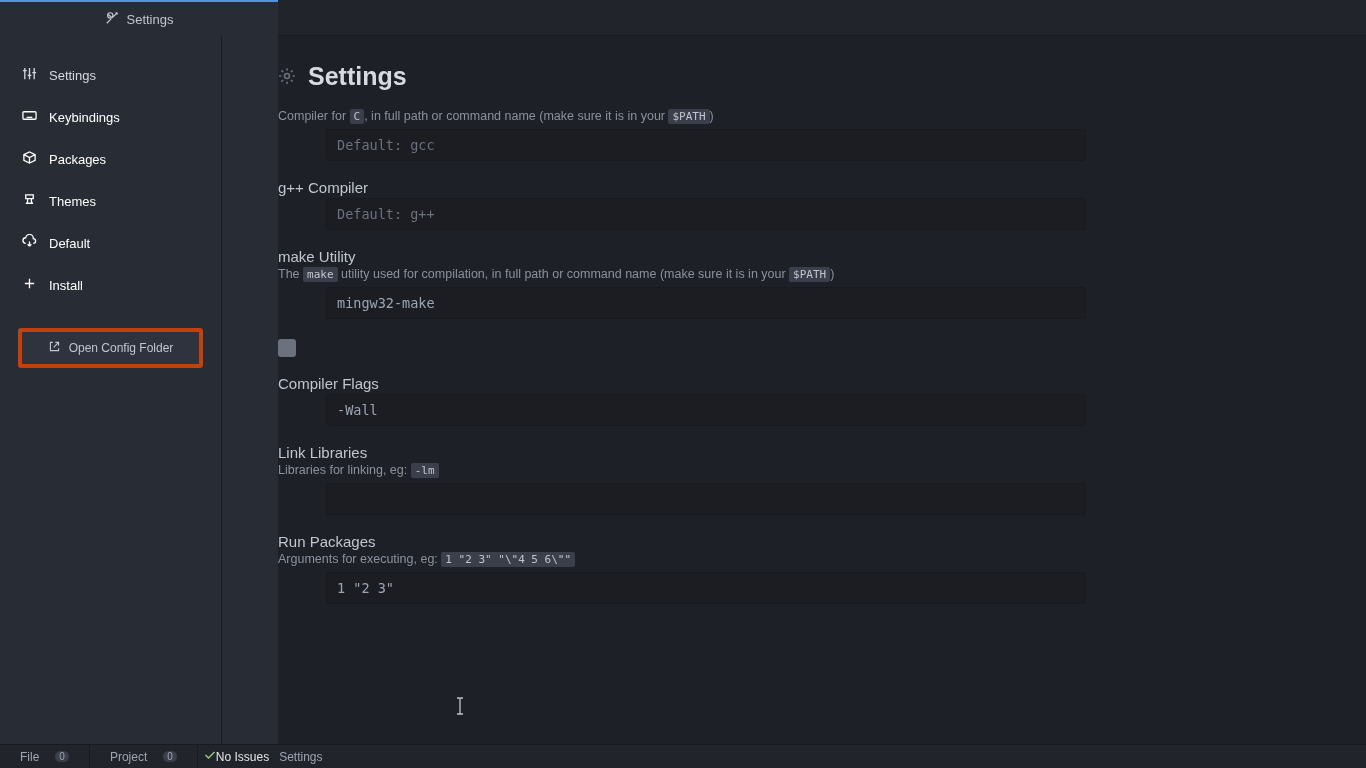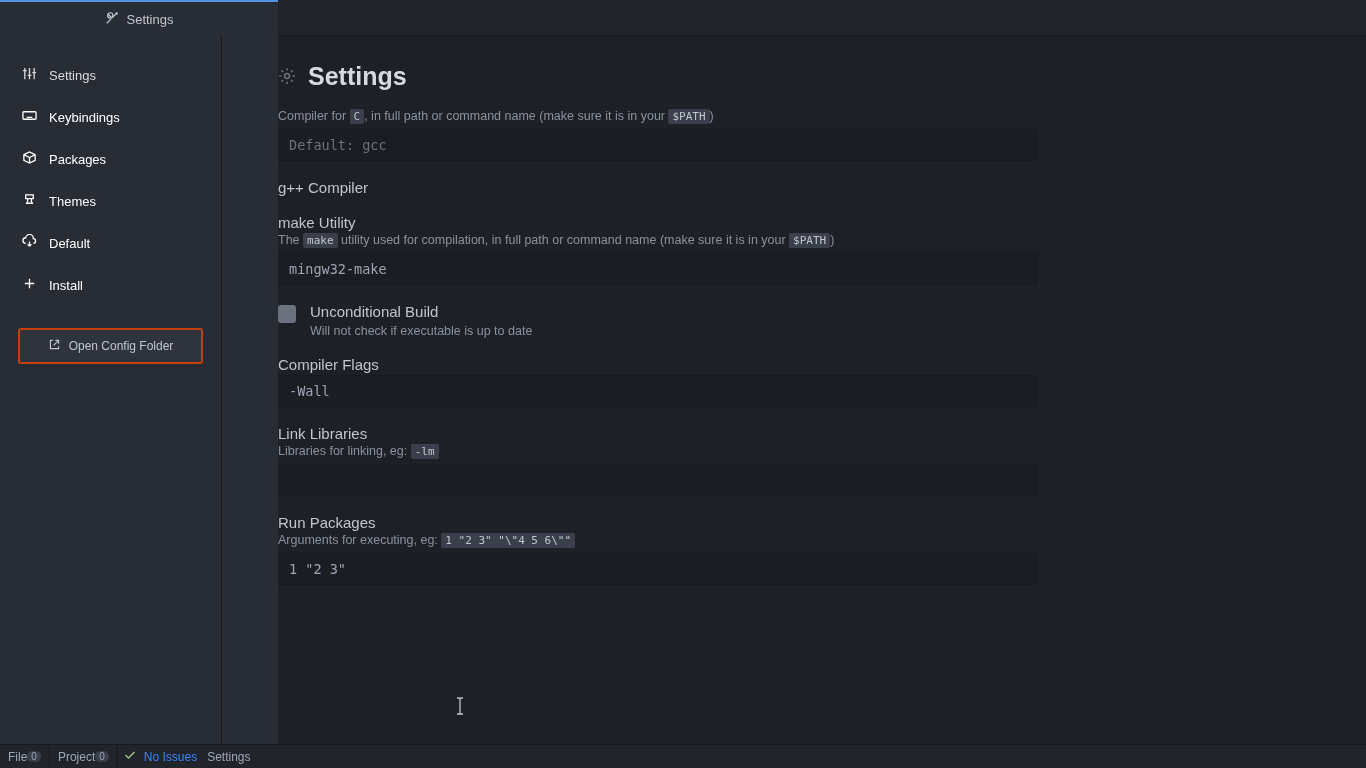--- a/index.html
+++ b/index.html
@@ -44,21 +44,21 @@
     align-items: center;
     gap: 12px;
     padding: 12px 0 12px 22px;
     font-size: 13px;
     color: #ffffff;
     cursor: pointer;
   }
   .sidebar li.active { color: #d7dae0; }
   .sidebar .config-btn {
     margin: 22px 18px 0 18px;
-    border: 2px solid #c2410c;
+    border: 4px solid #c2410c;
     border-radius: 3px;
     padding: 8px 0;
     display: flex;
     align-items: center;
     justify-content: center;
     gap: 8px;
     font-size: 12px;
     color: #c0c5ce;
     cursor: pointer;
     background: #2f333d;
@@ -108,20 +108,21 @@
     width: 760px;
     background: #1b1d23;
     border: 1px solid #181a1f;
     border-radius: 3px;
     height: 32px;
     font-family: Menlo, Consolas, monospace;
     font-size: 13.5px;
     color: #9da5b4;
     padding: 0 10px;
     outline: none;
+    margin-left: 48px;
   }
   .setting-input::placeholder { color: #6b717d; }
   .checkbox-row {
     display: flex;
     align-items: flex-start;
     gap: 14px;
     margin-bottom: 18px;
   }
   .checkbox {
     width: 18px; height: 18px;
@@ -137,34 +138,34 @@
     bottom: 0; left: 0; right: 0;
     height: 24px;
     background: #21252b;
     border-top: 1px solid #181a1f;
     display: flex;
     align-items: center;
     font-size: 12px;
     color: #9da5b4;
   }
   .status-item {
-    padding: 0 8px;
+    padding: 0 20px;
     height: 100%;
     display: flex;
     align-items: center;
-    gap: 0;
+    gap: 16px;
     border-right: 1px solid #181a1f;
   }
   .status-count {
     background: #3a3f4b;
     font-size: 10px;
     padding: 0 4px;
     border-radius: 6px;
   }
-  .no-issues { color: #3b82f6; display:flex; align-items:center; gap:8px; padding-left:6px;}
+  .no-issues { color: #e5e5e5; display:flex; align-items:center; gap:0; padding-left:6px;}
   svg { flex-shrink: 0; }
   .svg-stroke { stroke: currentColor; fill: none; stroke-width: 1.4; }
   .cursor-ibeam {
     position: absolute;
     left: 454px;
     top: 696px;
     width: 12px; height: 20px;
     color: #c0c5ce;
     pointer-events: none;
   }
@@ -264,36 +265,33 @@
 
       <div class="setting-block">
         <div class="setting-desc">
           <span>Compiler for </span><code class="inline">C</code><span>, in full path or command name (make sure it is in your </span><code class="inline">$PATH</code><span>)</span>
         </div>
         <input class="setting-input" type="text" placeholder="Default: gcc" style="">
       </div>
 
       <div class="setting-block">
         <div class="setting-title">g++ Compiler</div>
+        <input class="setting-input" type="text" placeholder="Default: g++" style="">
       </div>
 
       <div class="setting-block">
         <div class="setting-title">make Utility</div>
         <div class="setting-desc">
           <span>The </span><code class="inline">make</code><span> utility used for compilation, in full path or command name (make sure it is in your </span><code class="inline">$PATH</code><span>)</span>
         </div>
         <input class="setting-input" type="text" value="mingw32-make" style="">
       </div>
 
       <div class="checkbox-row">
         <div class="checkbox"></div>
-        <div class="checkbox-labels">
-          <div class="cb-title">Unconditional Build</div>
-          <div class="cb-desc">Will not check if executable is up to date</div>
-        </div>
       </div>
 
       <div class="setting-block">
         <div class="setting-title">Compiler Flags</div>
         <input class="setting-input" type="text" value="-Wall" style="">
       </div>
 
       <div class="setting-block">
         <div class="setting-title">Link Libraries</div>
         <div class="setting-desc">

